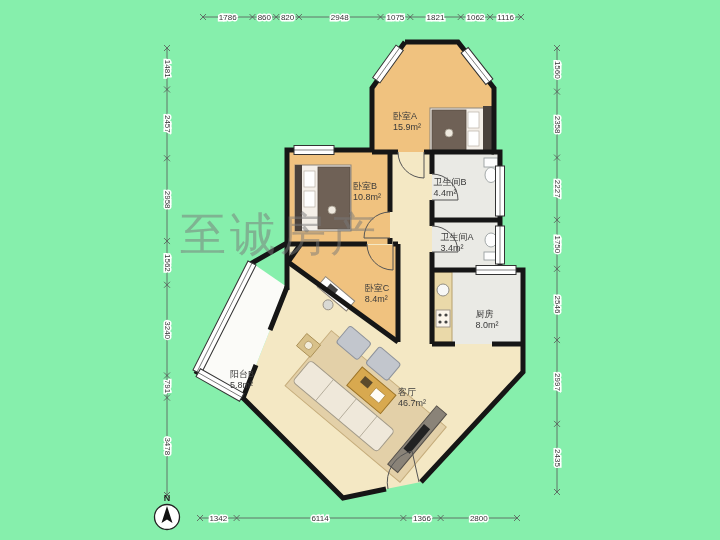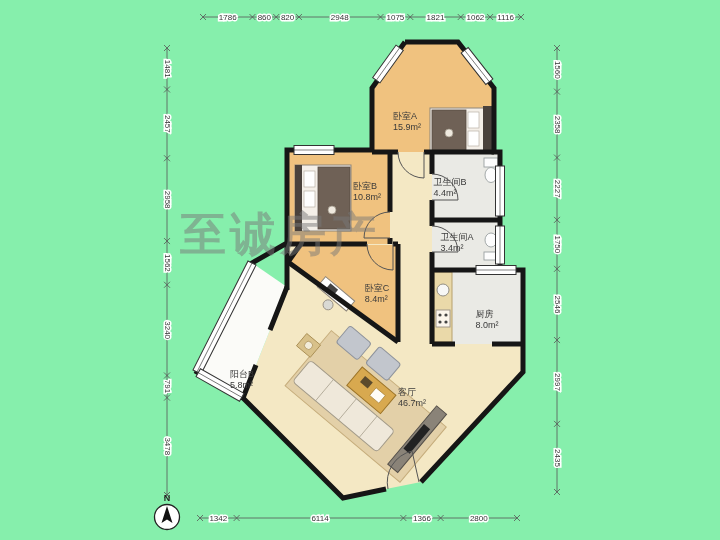--- a/index.html
+++ b/index.html
@@ -2,21 +2,21 @@
 <html><head>
 <meta charset="utf-8">
 <style>
   html,body{margin:0;padding:0;background:#ffffff;}
   .stage{position:relative;width:720px;height:540px;background:#86efac;overflow:hidden;
          font-family:"Liberation Sans",sans-serif;}
   .stage svg{position:absolute;left:0;top:0;}
   #plan{z-index:1;}
   #dims{z-index:2;}
   .watermark{position:absolute;left:180px;top:204px;z-index:5;
-             font-family:"Liberation Serif",serif;font-weight:700;
+             font-family:"Liberation Serif",serif;font-weight:400;
              font-size:46px;letter-spacing:4px;color:rgba(120,120,120,0.5);
              white-space:nowrap;pointer-events:none;}
   .room-label{position:absolute;z-index:6;transform:translate(-50%,-50%);
               text-align:left;font-size:9px;line-height:1.25;color:#3a3a3a;
               white-space:nowrap;pointer-events:none;}
   .compass-n{position:absolute;z-index:6;transform:translate(-50%,-50%);
              font-size:9px;font-weight:bold;color:#222;}
   .dl{stroke:#555;stroke-width:0.8;}
   .dt{font:8px "Liberation Sans",sans-serif;fill:#333;
       paint-order:stroke;stroke:#ffffff;stroke-width:3px;}

